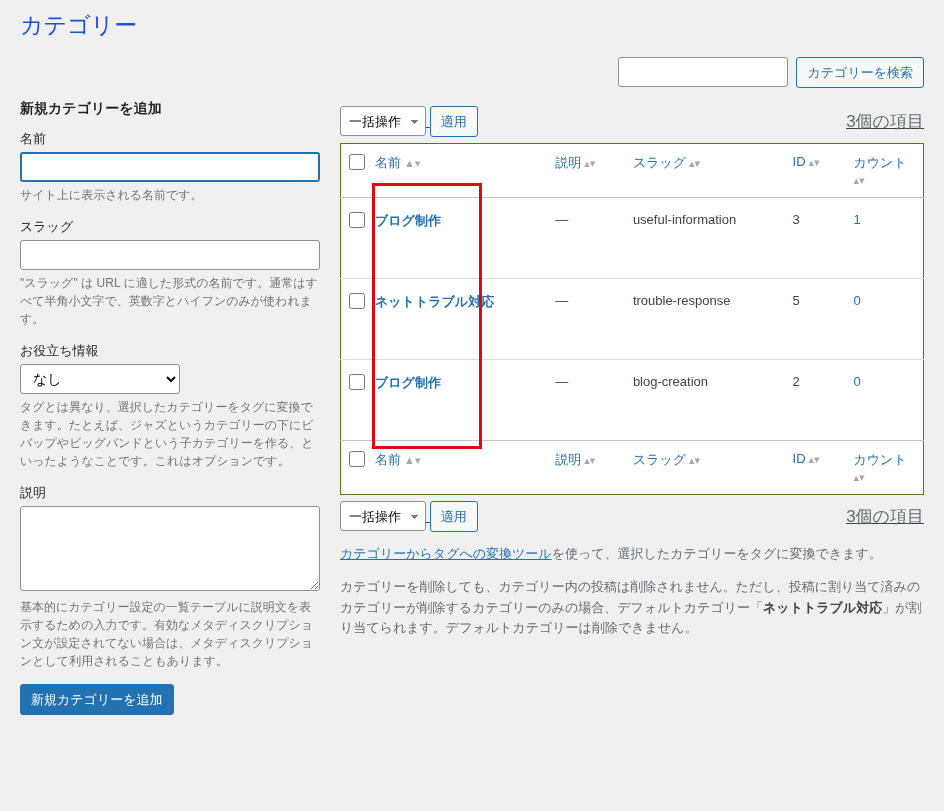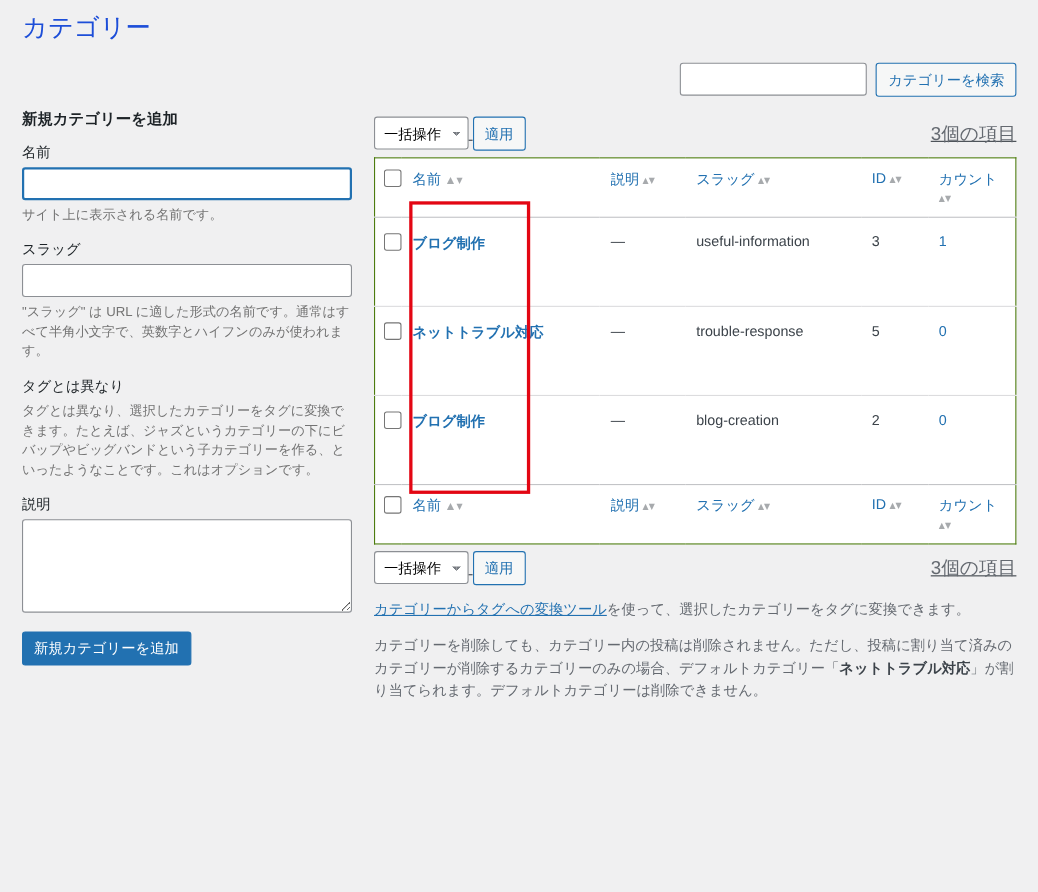--- a/index.html
+++ b/index.html
@@ -72,27 +72,31 @@
           <p>サイト上に表示される名前です。</p>
         </div>
 
         <div class="form-field">
           <label>スラッグ</label>
           <input type="text" style="">
           <p>"スラッグ" は URL に適した形式の名前です。通常はすべて半角小文字で、英数字とハイフンのみが使われます。</p>
         </div>
 
         <div class="form-field">
-          <label>タグとは異なり</label>
+          <label>お役立ち情報</label>
+          <select>
+            <option>なし</option>
+          </select>
           <p>タグとは異なり、選択したカテゴリーをタグに変換できます。たとえば、ジャズというカテゴリーの下にビバップやビッグバンドという子カテゴリーを作る、といったようなことです。これはオプションです。</p>
         </div>
 
         <div class="form-field">
           <label>説明</label>
           <textarea style=""></textarea>
+          <p>基本的にカテゴリー設定の一覧テーブルに説明文を表示するための入力です。有効なメタディスクリプション文が設定されてない場合は、メタディスクリプションとして利用されることもあります。</p>
         </div>
 
         <button class="button button-primary">新規カテゴリーを追加</button>
       </div>
     </div>
 
     <div class="col-right">
       <div class="tablenav">
         <div>
           <select class="bulk-select">

